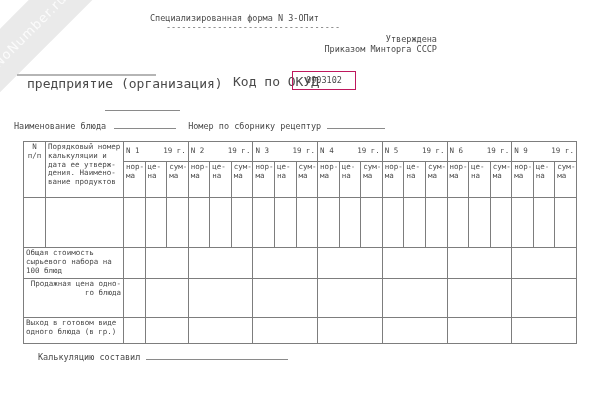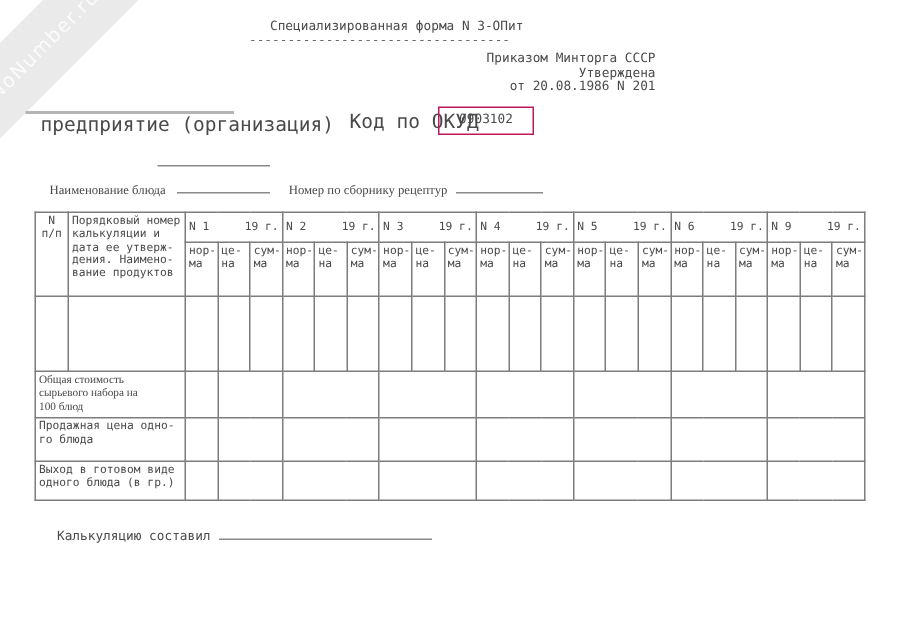--- a/index.html
+++ b/index.html
@@ -49,42 +49,41 @@
   td.r6lbl{border-top-style:hidden;}
 </style>
 </head>
 <body>
 
 <div id="watermark">
   <span>NoNumber.ru</span>
 </div>
 
 <div class="layer">
-  <div class="abs t9" style="left:180px;top:14px;">Специализированная форма N 3-ОПит</div>
+  <div class="abs t9" style="left:150px;top:14px;">Специализированная форма N 3-ОПит</div>
   <div class="abs t9" style="left:166px;top:23px;color:#6a6a6a;">----------------------------------</div>
 
   <div class="abs t9" id="approval">
+    <div>Утверждена</div>
     <div>Приказом Минторга СССР</div>
-    <div>Утверждена</div>
-    <div>от 20.08.1986 N 201</div>
   </div>
 
   <div class="abs" id="org-line"></div>
   <div class="abs t8" style="left:27px;top:79px;">предприятие (организация)</div>
 
   <div class="abs t8" style="left:233px;top:77px;">Код по ОКУД</div>
   <div class="abs" id="okud-box">
     <span>0903102</span>
   </div>
 
   <div class="abs t9" style="left:97px;top:102px;">
     <span class="blank" style="width:75px;margin-left:8px;"></span>
   </div>
 
-  <div class="abs t9" style="left:33px;top:120px;font-family:Liberation Serif, serif;">
+  <div class="abs t9" style="left:14px;top:120px;">
     <span>Наименование блюда</span><span class="blank" style="width:62px;margin-left:8px;"></span><span style="margin-left:12px;">Номер по сборнику рецептур</span><span class="blank" style="width:58px;margin-left:6px;"></span>
   </div>
 
   <table id="calc-table">
     <colgroup id="cols">
         <col style="width: 22px;">
         <col style="width: 78px;">
         <col style="width: 21.57px;">
         <col style="width: 21.57px;">
         <col style="width: 21.57px;">
@@ -221,34 +220,34 @@
           <td></td>
           <td></td>
           <td></td>
           <td></td>
           <td></td>
           <td></td>
           <td></td>
           <td></td>
           <td></td>
         </tr>
-        <tr style="height: 31px; font-family: Liberation Serif, serif;">
+        <tr style="height: 31px;">
           <td class="pre r4lbl" colspan="2">Общая стоимость
 сырьевого набора на
 100 блюд</td>
           <td></td>
           <td colspan="2"></td>
           <td colspan="3"></td>
           <td colspan="3"></td>
           <td colspan="3"></td>
           <td colspan="3"></td>
           <td colspan="3"></td>
           <td colspan="3"></td>
         </tr>
-        <tr style="height: 29px;">
+        <tr style="height: 39px; text-align: right;">
           <td class="pre r5lbl" colspan="2">Продажная цена одно-
 го блюда</td>
           <td></td>
           <td colspan="2"></td>
           <td colspan="3"></td>
           <td colspan="3"></td>
           <td colspan="3"></td>
           <td colspan="3"></td>
           <td colspan="3"></td>
           <td colspan="3"></td>

